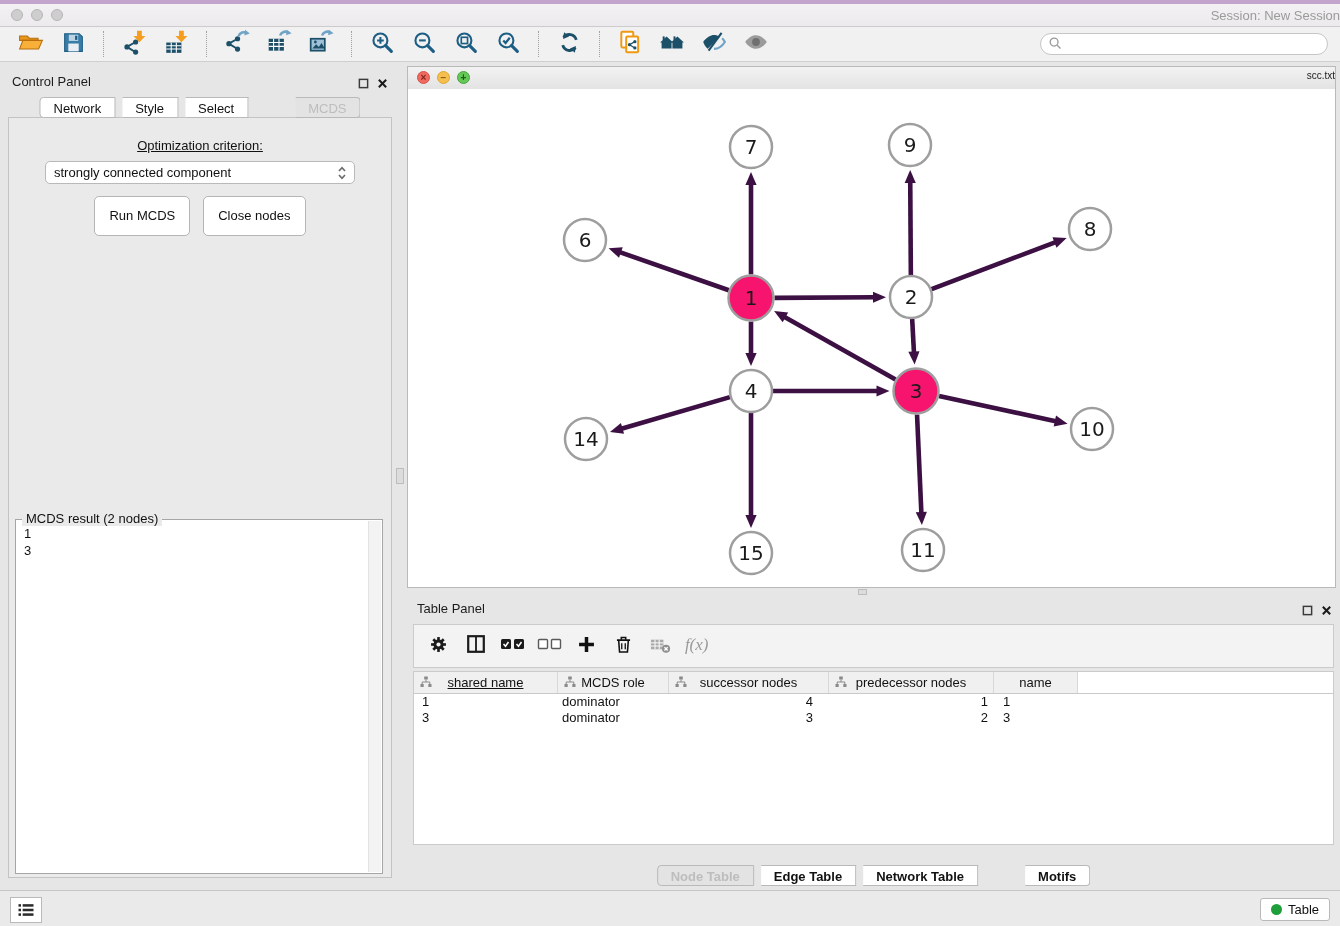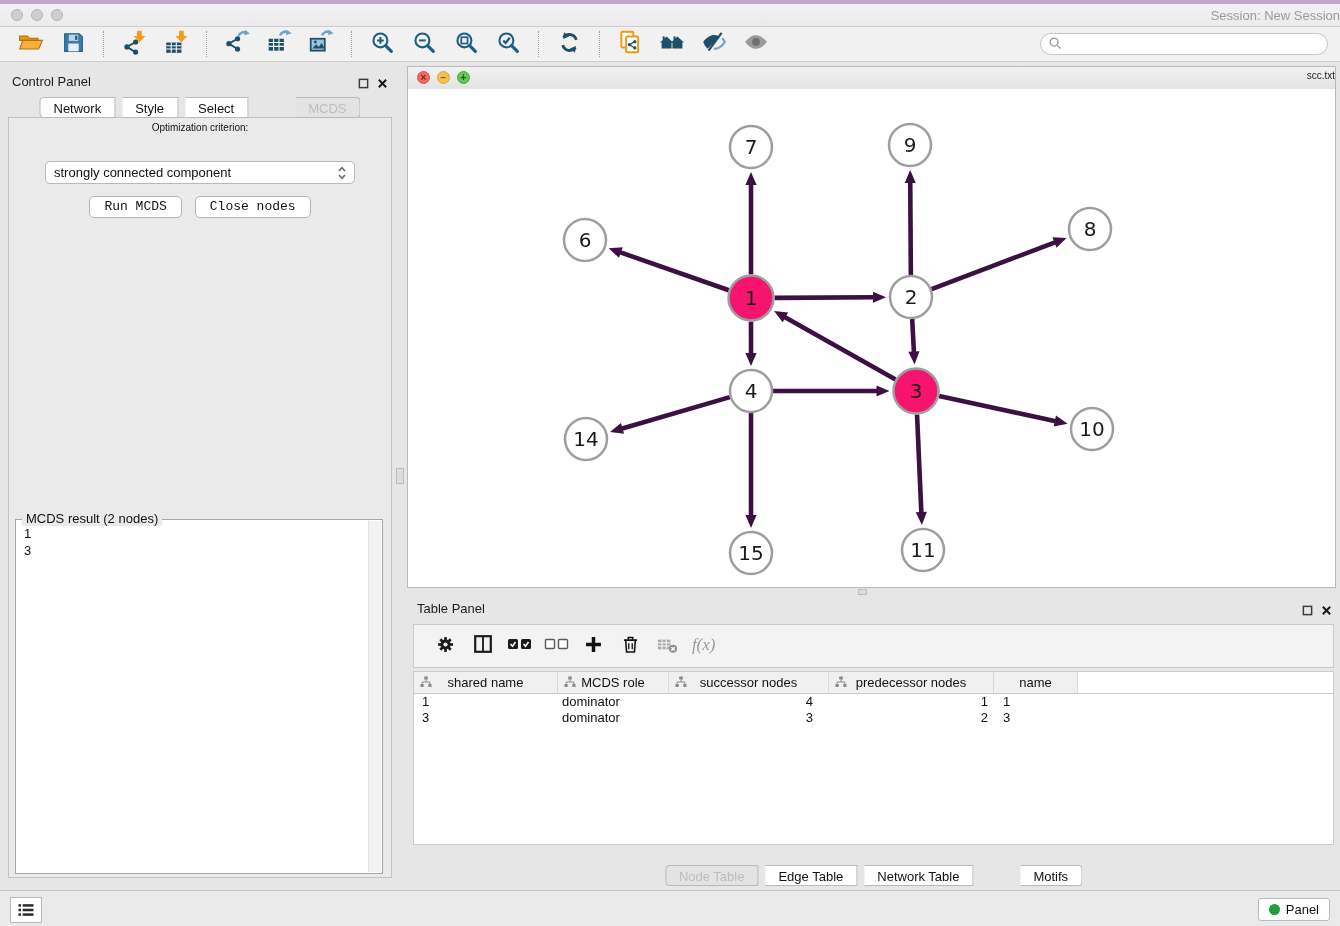--- a/index.html
+++ b/index.html
@@ -29,27 +29,27 @@
   .seg{background:#fff;border:1px solid #b9b9b9;border-left:none;padding:2px 13px;font-size:13px;
        color:#111;height:21px;line-height:17px;box-sizing:border-box;cursor:pointer;white-space:nowrap;}
   .seg:first-child{border-left:1px solid #b9b9b9;border-radius:4px 0 0 4px;}
   .seg:last-child{border-radius:0 4px 4px 0;margin-left:40px;}
   .seg.active{background:#e3e3e3;color:#bdbdbd;}
   
   .control-panel{position:absolute;left:0;top:68px;width:400px;height:822px;}
   .cp-tabs{position:absolute;top:29px;left:50%;transform:translateX(-50%);z-index:2;}
   .cp-content{position:absolute;left:8px;top:49px;width:384px;height:761px;box-sizing:border-box;
               background:#eaeaea;border:1px solid #c3c3c3;}
-  .opt-label{margin-top:4px;text-align:center;font-size:10px;color:#111;}
+  .opt-label{margin-top:20px;text-align:center;font-size:13px;color:#111;text-decoration:underline;}
   .select{position:absolute;left:36px;top:43px;width:310px;height:23px;box-sizing:border-box;background:#fff;
           border:1px solid #b9b9b9;border-radius:5px;font-size:13px;line-height:21px;padding:0 8px;color:#111;cursor:pointer;}
   .select .stepper{position:absolute;right:7px;top:3px;}
   .btn-row{position:absolute;top:78px;width:100%;display:flex;justify-content:center;gap:13px;}
-  .btn{background:#fff;border:1px solid #b5b5b5;border-radius:5px;height:22px;font-size:13px;
-       padding:0 14px;line-height:20px;color:#111;cursor:pointer;font-family:Liberation Mono, monospace;}
+  .btn{background:#fff;border:1px solid #b5b5b5;border-radius:5px;height:40px;font-size:13px;
+       padding:0 14px;line-height:20px;color:#111;cursor:pointer;font-family:Liberation Sans, sans-serif;}
   .result-box{position:absolute;left:6px;right:8px;top:377px;bottom:3px;border:1px solid #a6a6a6;background:#fff;margin-top:24px;}
   .result-legend{position:absolute;top:-9px;left:6px;background:#eaeaea;padding:0 4px;font-size:13px;color:#111;}
   .result-list{position:absolute;left:2px;top:3px;right:15px;bottom:2px;font-size:13px;line-height:17px;
                padding:2px 6px;color:#111;overflow:hidden;}
   .result-scroll{position:absolute;top:1px;bottom:1px;right:1px;width:12px;background:#f3f3f3;border-left:1px solid #e2e2e2;}
   
   .v-handle{position:absolute;left:396px;top:468px;width:8px;height:16px;background:#dcdcdc;border:1px solid #bdbdbd;box-sizing:border-box;}
   .h-handle{position:absolute;left:858px;top:589px;width:9px;height:6px;background:#dcdcdc;border:1px solid #bdbdbd;box-sizing:border-box;}
   
   .network-window{position:absolute;left:407px;top:66px;width:929px;height:522px;box-sizing:border-box;
@@ -60,33 +60,33 @@
          text-align:center;font-weight:bold;cursor:pointer;}
   .light.red{background:#ee6a5f;border:1px solid #d5544a;color:#82241c;}
   .light.yellow{background:#f5bf4f;border:1px solid #dfa736;color:#8a6013;}
   .light.green{background:#64c757;border:1px solid #4aa73e;color:#1d5f14;}
   .net-title{position:absolute;left:0;top:3px;width:100%;text-align:right;font-size:10px;color:#222;}
   .net-canvas{position:absolute;left:0;top:22px;right:0;bottom:0;background:#fff;}
   .net-canvas svg{position:absolute;left:0;top:0;}
   
   .table-panel{position:absolute;left:407px;top:595px;width:933px;height:295px;}
   .tp-toolbar{position:absolute;left:6px;right:6px;top:29px;height:44px;box-sizing:border-box;background:#f3f3f3;
-              border:1px solid #cbcbcb;display:flex;align-items:center;padding-left:13px;}
+              border:1px solid #cbcbcb;display:flex;align-items:center;padding-left:6px;}
   .tt-btn{width:37px;height:36px;display:flex;align-items:center;justify-content:center;cursor:pointer;}
   .tt-btn.disabled{cursor:default;}
   .tp-table{position:absolute;left:6px;right:6px;top:76px;height:174px;box-sizing:border-box;background:#fff;
             border:1px solid #cbcbcb;overflow:hidden;}
   .thead{display:flex;height:21px;background:#f0f0f0;border-bottom:1px solid #c9c9c9;}
   .th{position:relative;display:flex;align-items:center;justify-content:center;font-size:13px;color:#111;
       border-right:1px solid #d8d8d8;box-sizing:border-box;cursor:pointer;}
   .th.filler{border-right:none;background:#fff;cursor:default;}
   .th .sort{position:absolute;left:6px;top:4px;}
   .trow{display:flex;height:16px;font-size:13px;cursor:pointer;}
   .td{box-sizing:border-box;line-height:16px;color:#111;overflow:hidden;white-space:nowrap;}
-  .tp-tabs{position:absolute;bottom:4px;left:50%;transform:translateX(-50%);}
+  .tp-tabs{position:absolute;bottom:4px;left:50%;transform:translateX(-50%);font-weight:bold;}
   
   .status-bar{position:absolute;left:0;top:890px;width:100%;height:36px;box-sizing:border-box;
               background:#eaeaea;border-top:1px solid #c6c6c6;}
   .list-btn{position:absolute;left:10px;top:6px;width:30px;height:24px;background:#fff;border:1px solid #b9b9b9;
             display:flex;align-items:center;justify-content:center;cursor:pointer;}
   .memory-btn{position:absolute;right:10px;top:7px;height:23px;box-sizing:border-box;background:#fff;border:1px solid #b9b9b9;
               border-radius:3px;display:flex;align-items:center;gap:6px;padding:0 10px;font-size:13px;color:#111;cursor:pointer;}
   .memory-dot{width:11px;height:11px;border-radius:50%;background:#1f9e3c;}
 </style>
 </head>
@@ -429,21 +429,21 @@
             </svg></span>
         </div>
         <div class="tt-btn disabled">
           <span><svg viewBox="0 0 32 24" width="30" height="23">
               <text x="2" y="18" font-family="Liberation Serif,serif" font-style="italic" font-size="18" fill="#9a9a9a">f(x)</text>
             </svg></span>
         </div>
       </div>
     <div class="tp-table">
       <div class="thead" id="table-head">
-          <div class="th" style="width: 144px;">
+          <div class="th" style="width: 144px; text-decoration: underline;">
             <span class="sort"><svg viewBox="0 0 12 12" width="12" height="12">
                 <rect x="4.2" y="0.5" width="3.6" height="3" fill="#8a8a8a"></rect>
                 <path d="M6 3.5v2.5M2.2 8V6h7.6v2" stroke="#8a8a8a" stroke-width="1" fill="none"></path>
                 <rect x="0.5" y="8" width="3.2" height="3" fill="#8a8a8a"></rect>
                 <rect x="8.3" y="8" width="3.2" height="3" fill="#8a8a8a"></rect>
               </svg></span>
             <span>shared name</span>
           </div>
           <div class="th" style="width: 111px;">
             <span class="sort"><svg viewBox="0 0 12 12" width="12" height="12">
@@ -508,17 +508,17 @@
           <rect x="3" y="5" width="3" height="3"></rect>
           <rect x="8" y="5" width="13" height="3"></rect>
           <rect x="3" y="10.5" width="3" height="3"></rect>
           <rect x="8" y="10.5" width="13" height="3"></rect>
           <rect x="3" y="16" width="3" height="3"></rect>
           <rect x="8" y="16" width="13" height="3"></rect>
         </svg>
     </div>
     <div class="memory-btn">
       <span class="memory-dot"></span>
-      <span>Panel</span>
+      <span>Table</span>
     </div>
   </div>
 
 </div>
 
 </body></html>

